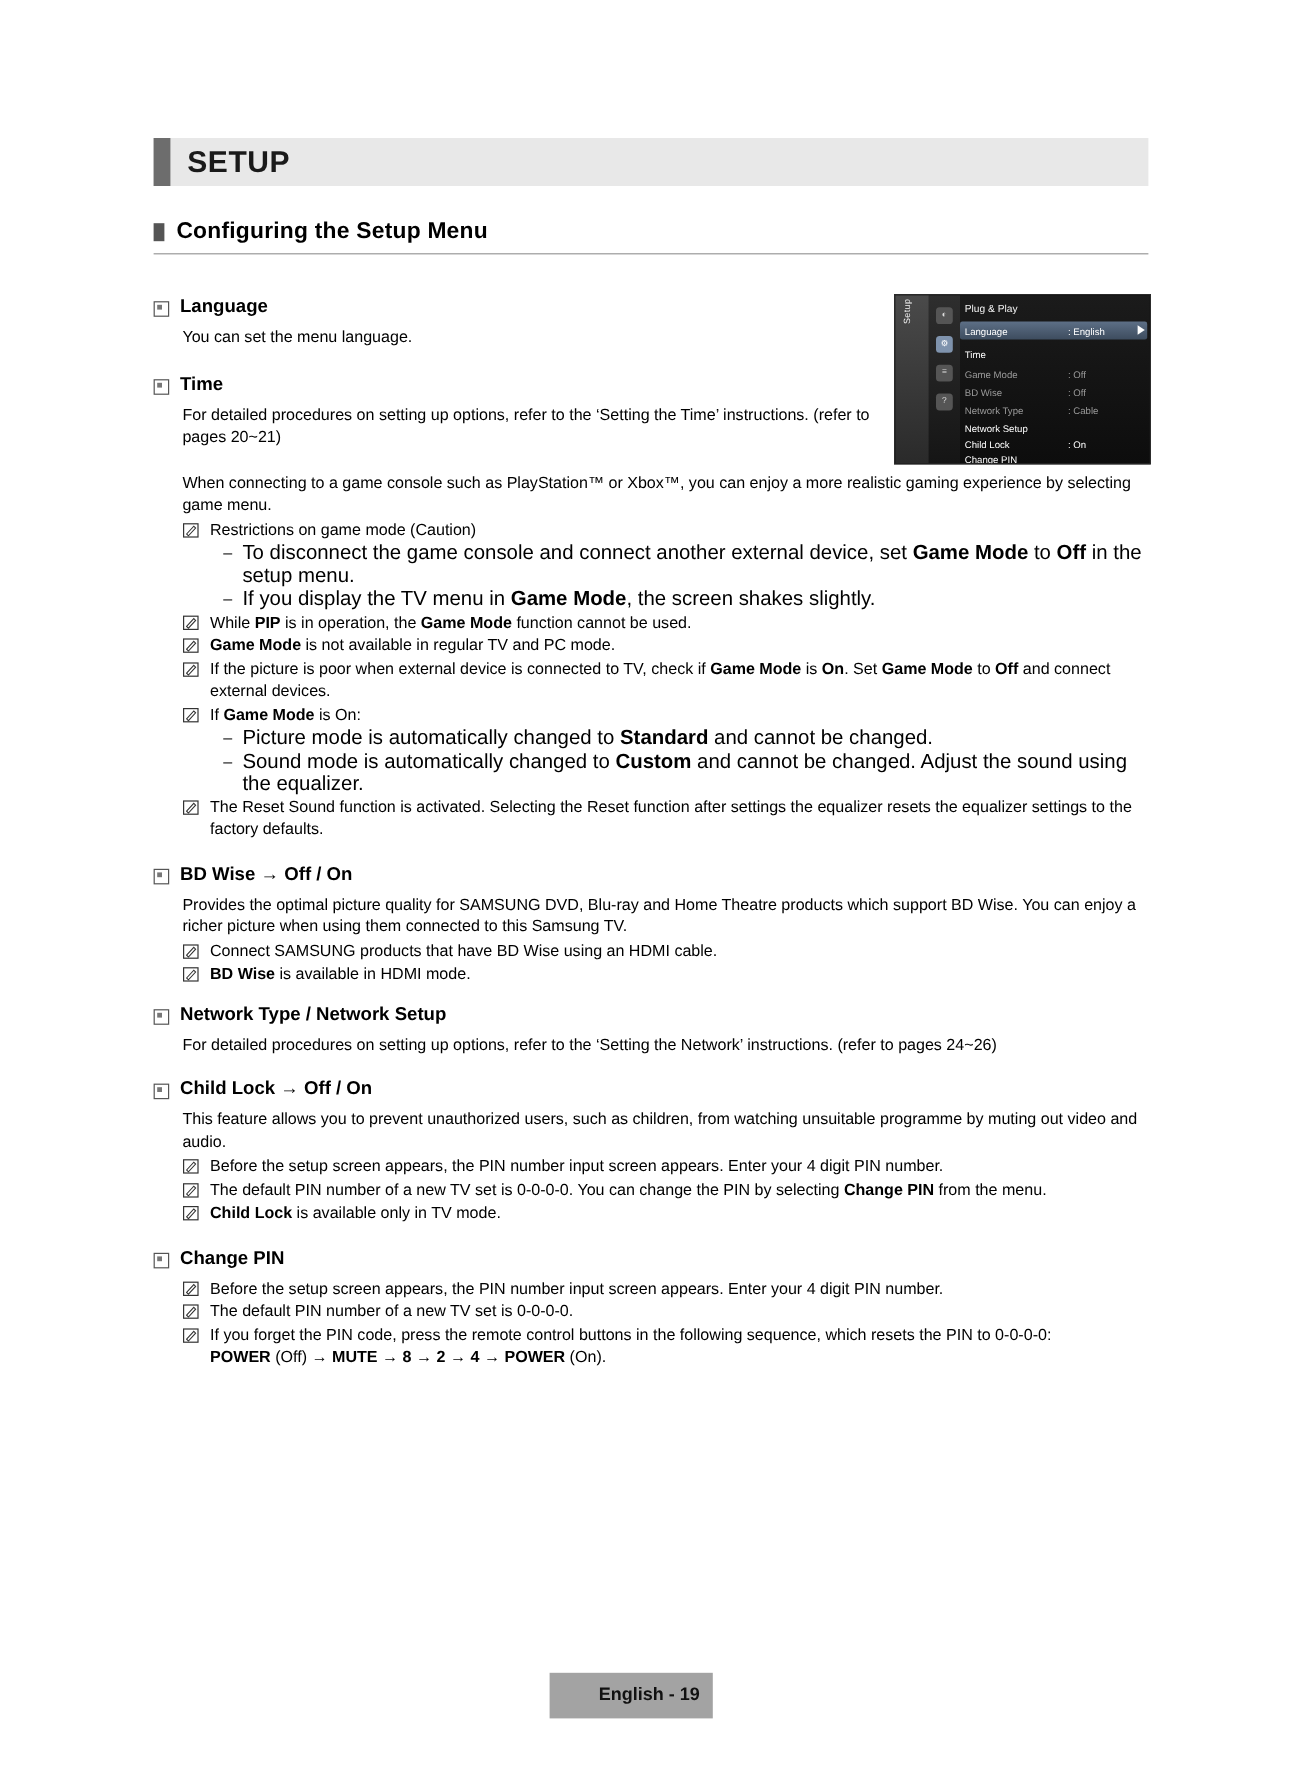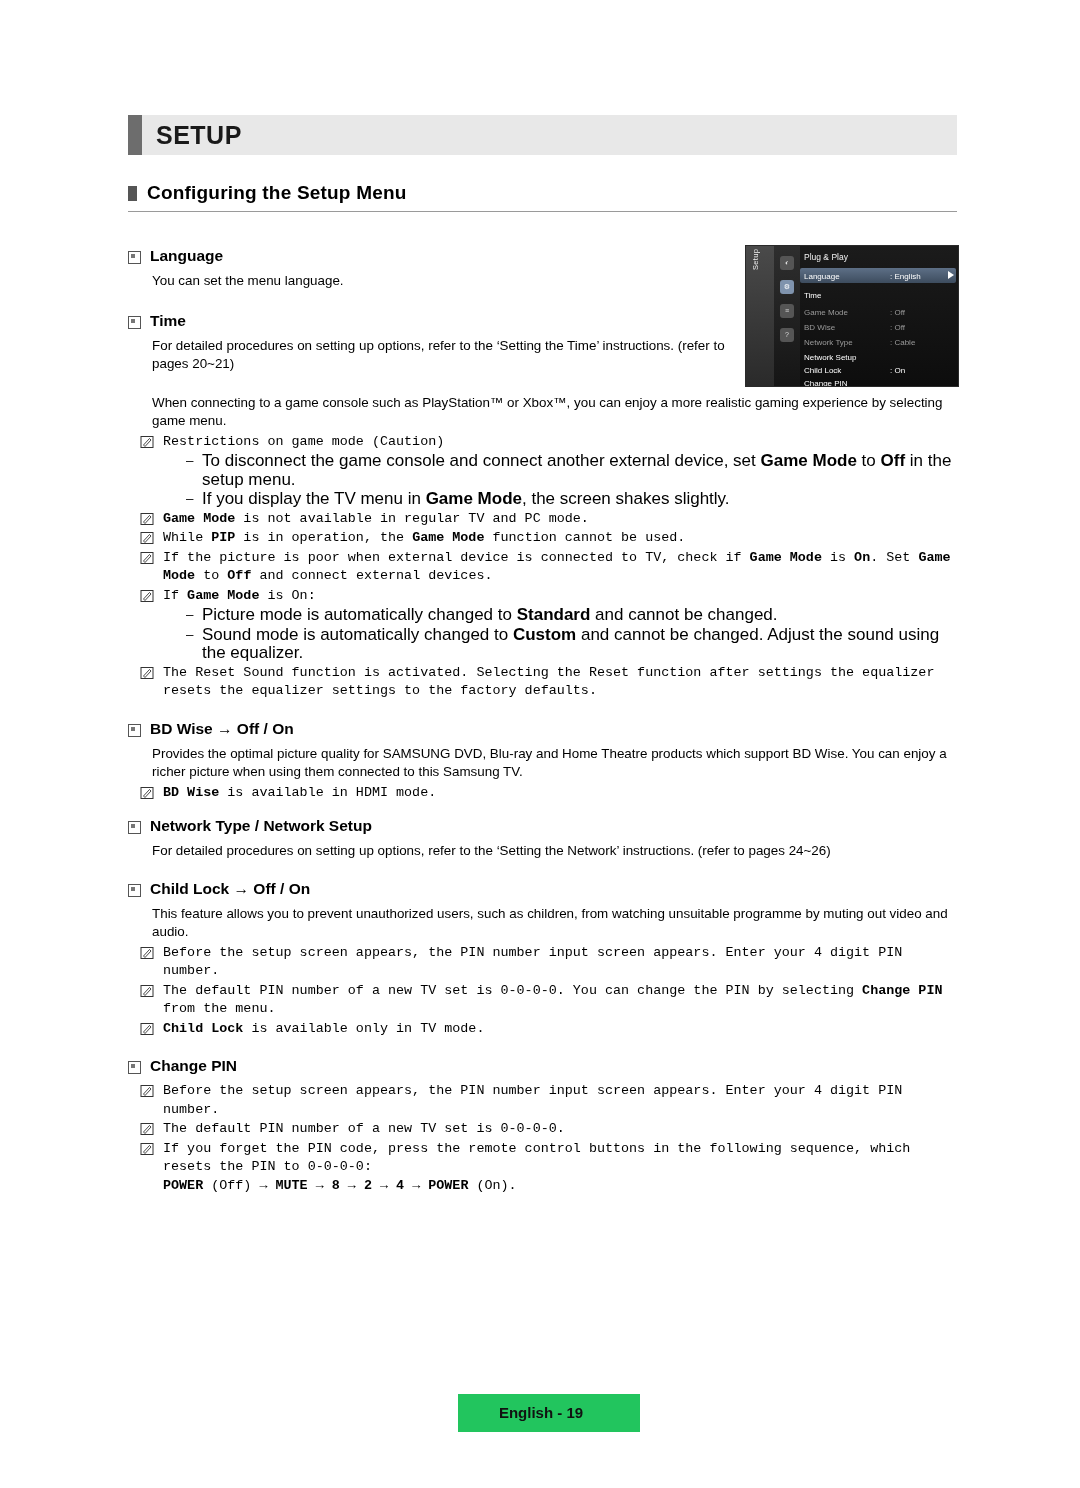--- a/index.html
+++ b/index.html
@@ -122,23 +122,22 @@
     font-size: 13.4px;
     line-height: 18.5px;
     margin-left: 24px;
     margin-bottom: 2px;
     text-align: left;
   }
 
   .note-row {
     display: flex;
     align-items: flex-start;
-    margin-left: 12px;
+    margin-left: 24px;
     margin-top: 1px;
-    font-family: Liberation Mono, monospace;
   }
   .note-icon {
     flex: 0 0 auto;
     width: 15px;
     height: 15px;
     margin-right: 8px;
     margin-top: 2px;
     position: relative;
   }
   .note-icon svg { display: block; }
@@ -259,23 +258,23 @@
     border-top: 4px solid transparent;
     border-bottom: 4px solid transparent;
   }
   .osd-white { color: #ffffff !important; }
 
   
   .footer {
     position: absolute;
     left: 458px;
     top: 1394px;
-    width: 182px;
+    width: 136px;
     height: 38px;
-    background: #22c55e;
+    background: #a3a3a3;
   }
   .footer-txt {
     position: absolute;
     left: 0; top: 0;
     width: 166px;
     line-height: 38px;
     text-align: center;
     font-size: 15px;
     font-weight: bold;
     color: #111;
@@ -387,30 +386,30 @@
         <span class="dash-txt">If you display the TV menu in <b>Game Mode</b>, the screen shakes slightly.</span>
       </div>
 
       <div class="note-row">
         <span class="note-icon">
           <svg width="15" height="15" viewBox="0 0 15 15">
               <rect x="1" y="1.5" width="12" height="11" fill="none" stroke="#333" stroke-width="1"></rect>
               <path d="M3.5 10 L9.5 3.5 L11 5 L5 11.5 Z" fill="none" stroke="#333" stroke-width="0.9"></path>
             </svg>
         </span>
+        <span class="note-txt">While <b>PIP</b> is in operation, the <b>Game Mode</b> function cannot be used.</span>
+      </div>
+      <div class="note-row">
+        <span class="note-icon">
+          <svg width="15" height="15" viewBox="0 0 15 15">
+              <rect x="1" y="1.5" width="12" height="11" fill="none" stroke="#333" stroke-width="1"></rect>
+              <path d="M3.5 10 L9.5 3.5 L11 5 L5 11.5 Z" fill="none" stroke="#333" stroke-width="0.9"></path>
+            </svg>
+        </span>
         <span class="note-txt"><b>Game Mode</b> is not available in regular TV and PC mode.</span>
-      </div>
-      <div class="note-row">
-        <span class="note-icon">
-          <svg width="15" height="15" viewBox="0 0 15 15">
-              <rect x="1" y="1.5" width="12" height="11" fill="none" stroke="#333" stroke-width="1"></rect>
-              <path d="M3.5 10 L9.5 3.5 L11 5 L5 11.5 Z" fill="none" stroke="#333" stroke-width="0.9"></path>
-            </svg>
-        </span>
-        <span class="note-txt">While <b>PIP</b> is in operation, the <b>Game Mode</b> function cannot be used.</span>
       </div>
       <div class="note-row">
         <span class="note-icon">
           <svg width="15" height="15" viewBox="0 0 15 15">
               <rect x="1" y="1.5" width="12" height="11" fill="none" stroke="#333" stroke-width="1"></rect>
               <path d="M3.5 10 L9.5 3.5 L11 5 L5 11.5 Z" fill="none" stroke="#333" stroke-width="0.9"></path>
             </svg>
         </span>
         <span class="note-txt">If the picture is poor when external device is connected to TV, check if <b>Game Mode</b> is <b>On</b>. Set <b>Game Mode</b> to <b>Off</b> and connect external devices.</span>
       </div>
@@ -451,20 +450,29 @@
       </div>
       <div class="para">Provides the optimal picture quality for SAMSUNG DVD, Blu-ray and Home Theatre products which support BD Wise. You can enjoy a richer picture when using them connected to this Samsung TV.</div>
 
       <div class="note-row">
         <span class="note-icon">
           <svg width="15" height="15" viewBox="0 0 15 15">
               <rect x="1" y="1.5" width="12" height="11" fill="none" stroke="#333" stroke-width="1"></rect>
               <path d="M3.5 10 L9.5 3.5 L11 5 L5 11.5 Z" fill="none" stroke="#333" stroke-width="0.9"></path>
             </svg>
         </span>
+        <span class="note-txt">Connect SAMSUNG products that have BD Wise using an HDMI cable.</span>
+      </div>
+      <div class="note-row">
+        <span class="note-icon">
+          <svg width="15" height="15" viewBox="0 0 15 15">
+              <rect x="1" y="1.5" width="12" height="11" fill="none" stroke="#333" stroke-width="1"></rect>
+              <path d="M3.5 10 L9.5 3.5 L11 5 L5 11.5 Z" fill="none" stroke="#333" stroke-width="0.9"></path>
+            </svg>
+        </span>
         <span class="note-txt"><b>BD Wise</b> is available in HDMI mode.</span>
       </div>
     </div>
 
     <div class="entry" style="margin-top:8px;">
       <div class="head-row">
         <span class="bullet-sq"></span>
         <span class="head-txt">Network Type / Network Setup</span>
       </div>
       <div class="para">For detailed procedures on setting up options, refer to the ‘Setting the Network’ instructions. (refer to pages 24~26)</div>

